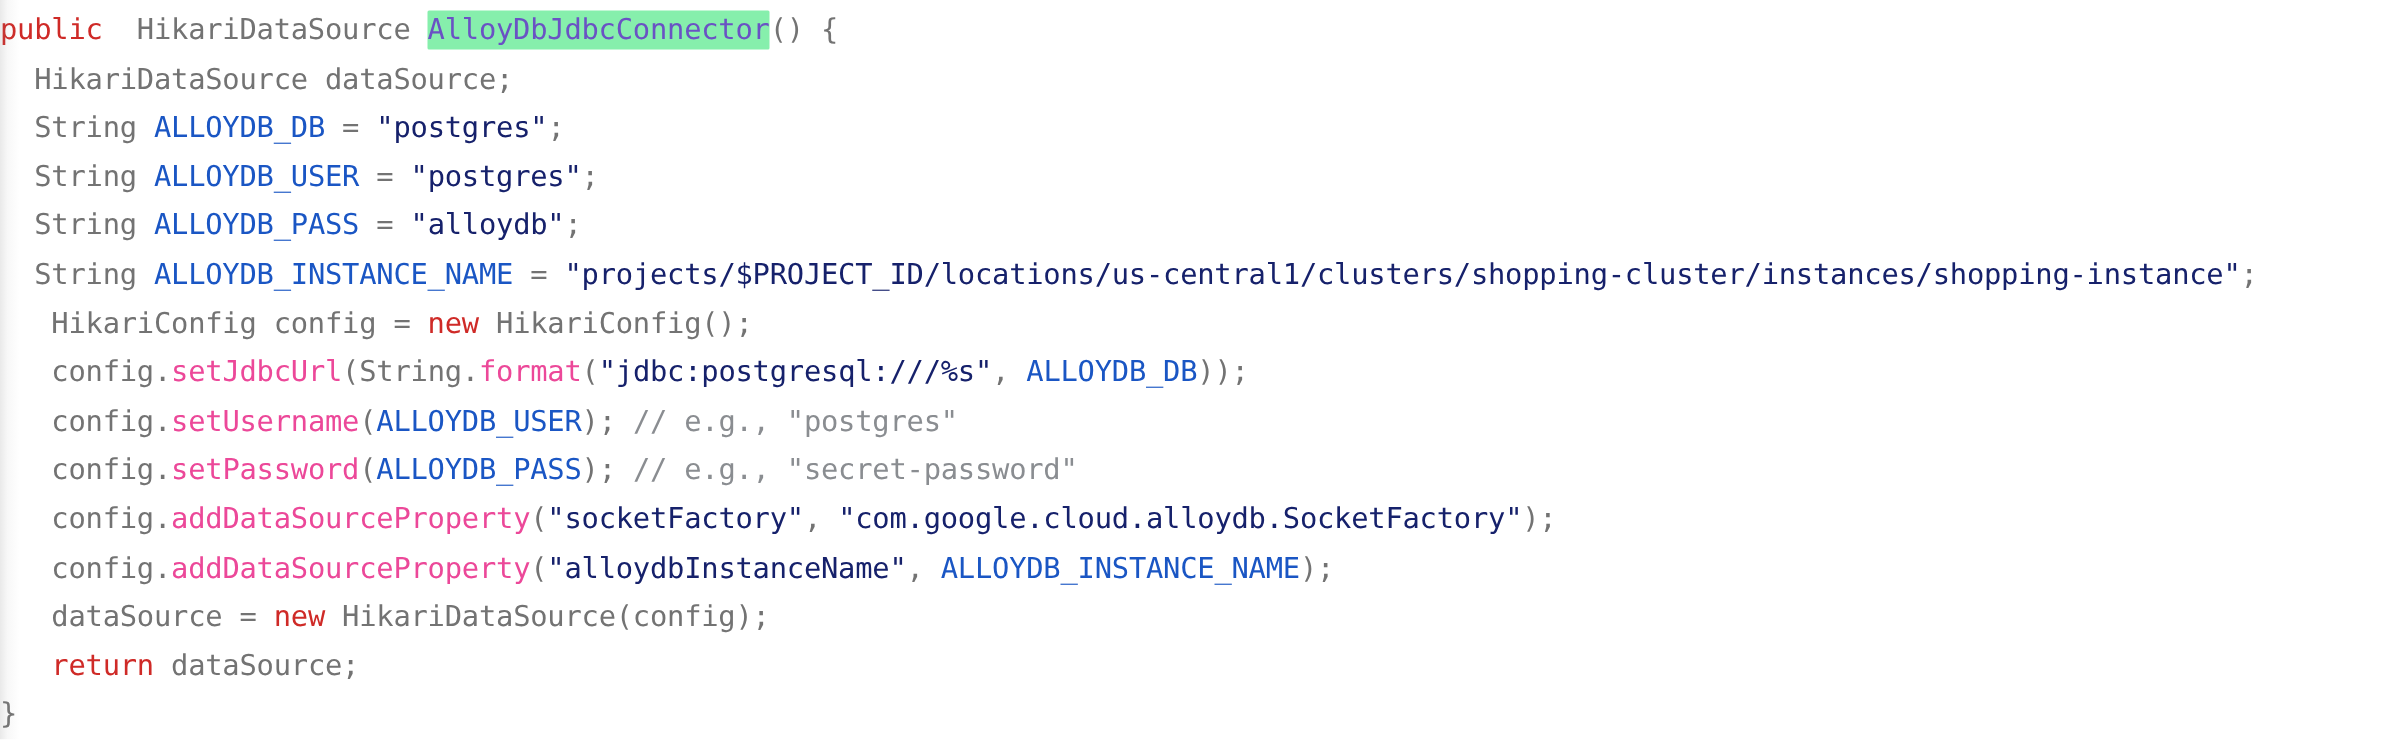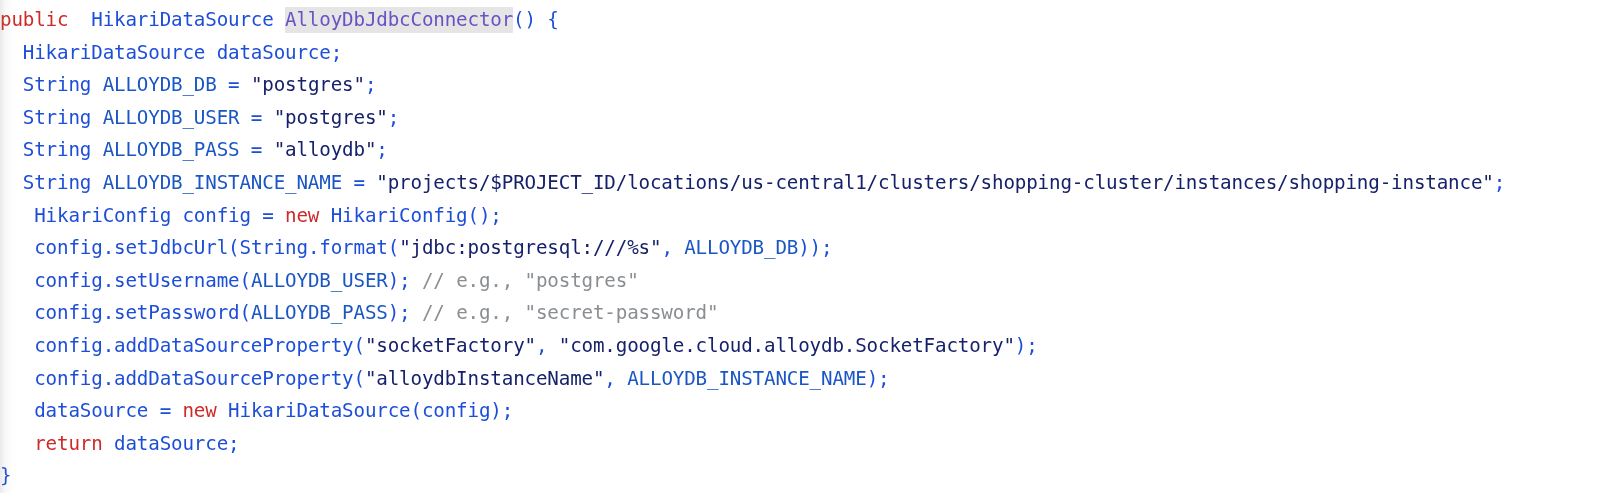--- a/index.html
+++ b/index.html
@@ -53,29 +53,29 @@
     -webkit-font-smoothing: antialiased;
   }
 
   .ln {
     display: block;
     height: 32.6px;
     white-space: pre;
   }
 
   
-  .t-plain    { color: #1d4ed8; }
+  .t-plain    { color: #737373; }
   .t-keyword  { color: #cf2a27; }
-  .t-method   { color: #1d4ed8; }
+  .t-method   { color: #ec4899; }
   .t-var      { color: #1a56c4; text-align: right; }
   .t-string   { color: #16216b; }
   .t-comment  { color: #8a8d91; }
 
   .hl-name {
-    background: #e5e5e5;
+    background: #86efac;
     color: #6a52c4;
     border-radius: 1px;
     padding: 1px 0 2px 0;
   }
 </style>
 </head>
 <body>
 
 <div id="code-viewer">
   <div id="gutter-shadow"></div>

